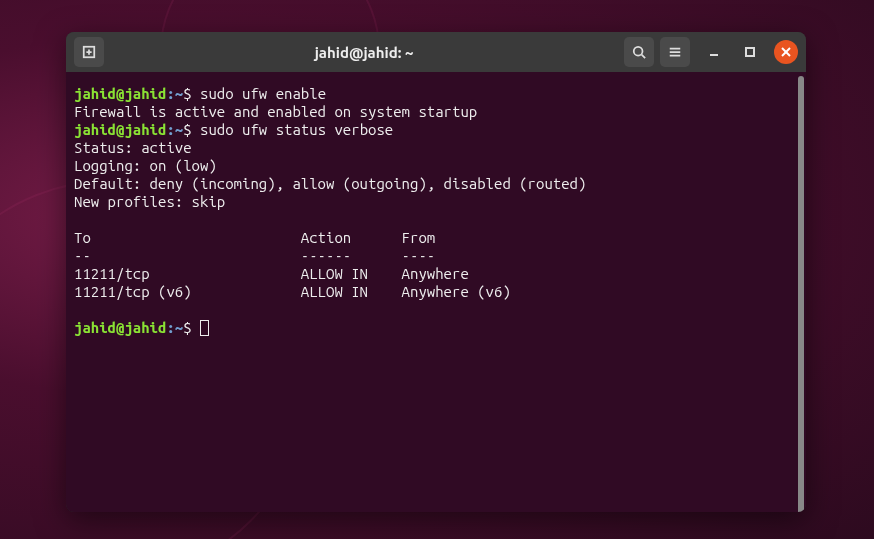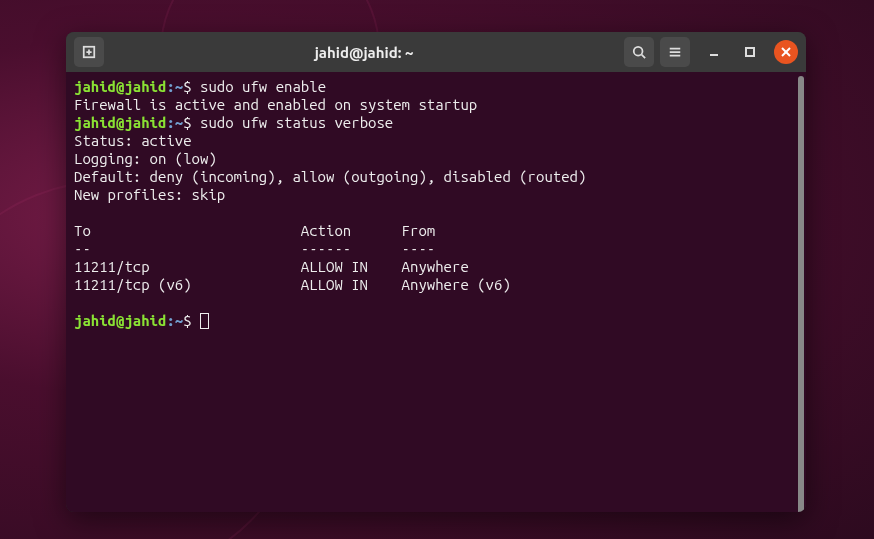--- a/index.html
+++ b/index.html
@@ -72,21 +72,21 @@
   .win-ctl.close { background: #e95420; color: #fff; }
   .win-ctl svg { width: 10px; height: 10px; stroke: currentColor; fill: none; stroke-width: 2; }
   .terminal-wrap {
     flex: 1;
     background: #300a24;
     position: relative;
     display: flex;
   }
   .terminal {
     flex: 1;
-    padding: 6px 8px;
+    padding: 13px 8px;
     font-size: 15px;
     line-height: 18px;
     color: #eee;
     white-space: pre;
     overflow: hidden;
   }
   .prompt-user { color: #8ae234; font-weight: bold; }
   .prompt-path { color: #729fcf; font-weight: bold; }
   .cmd { color: #eee; }
   .out { color: #eee; }

